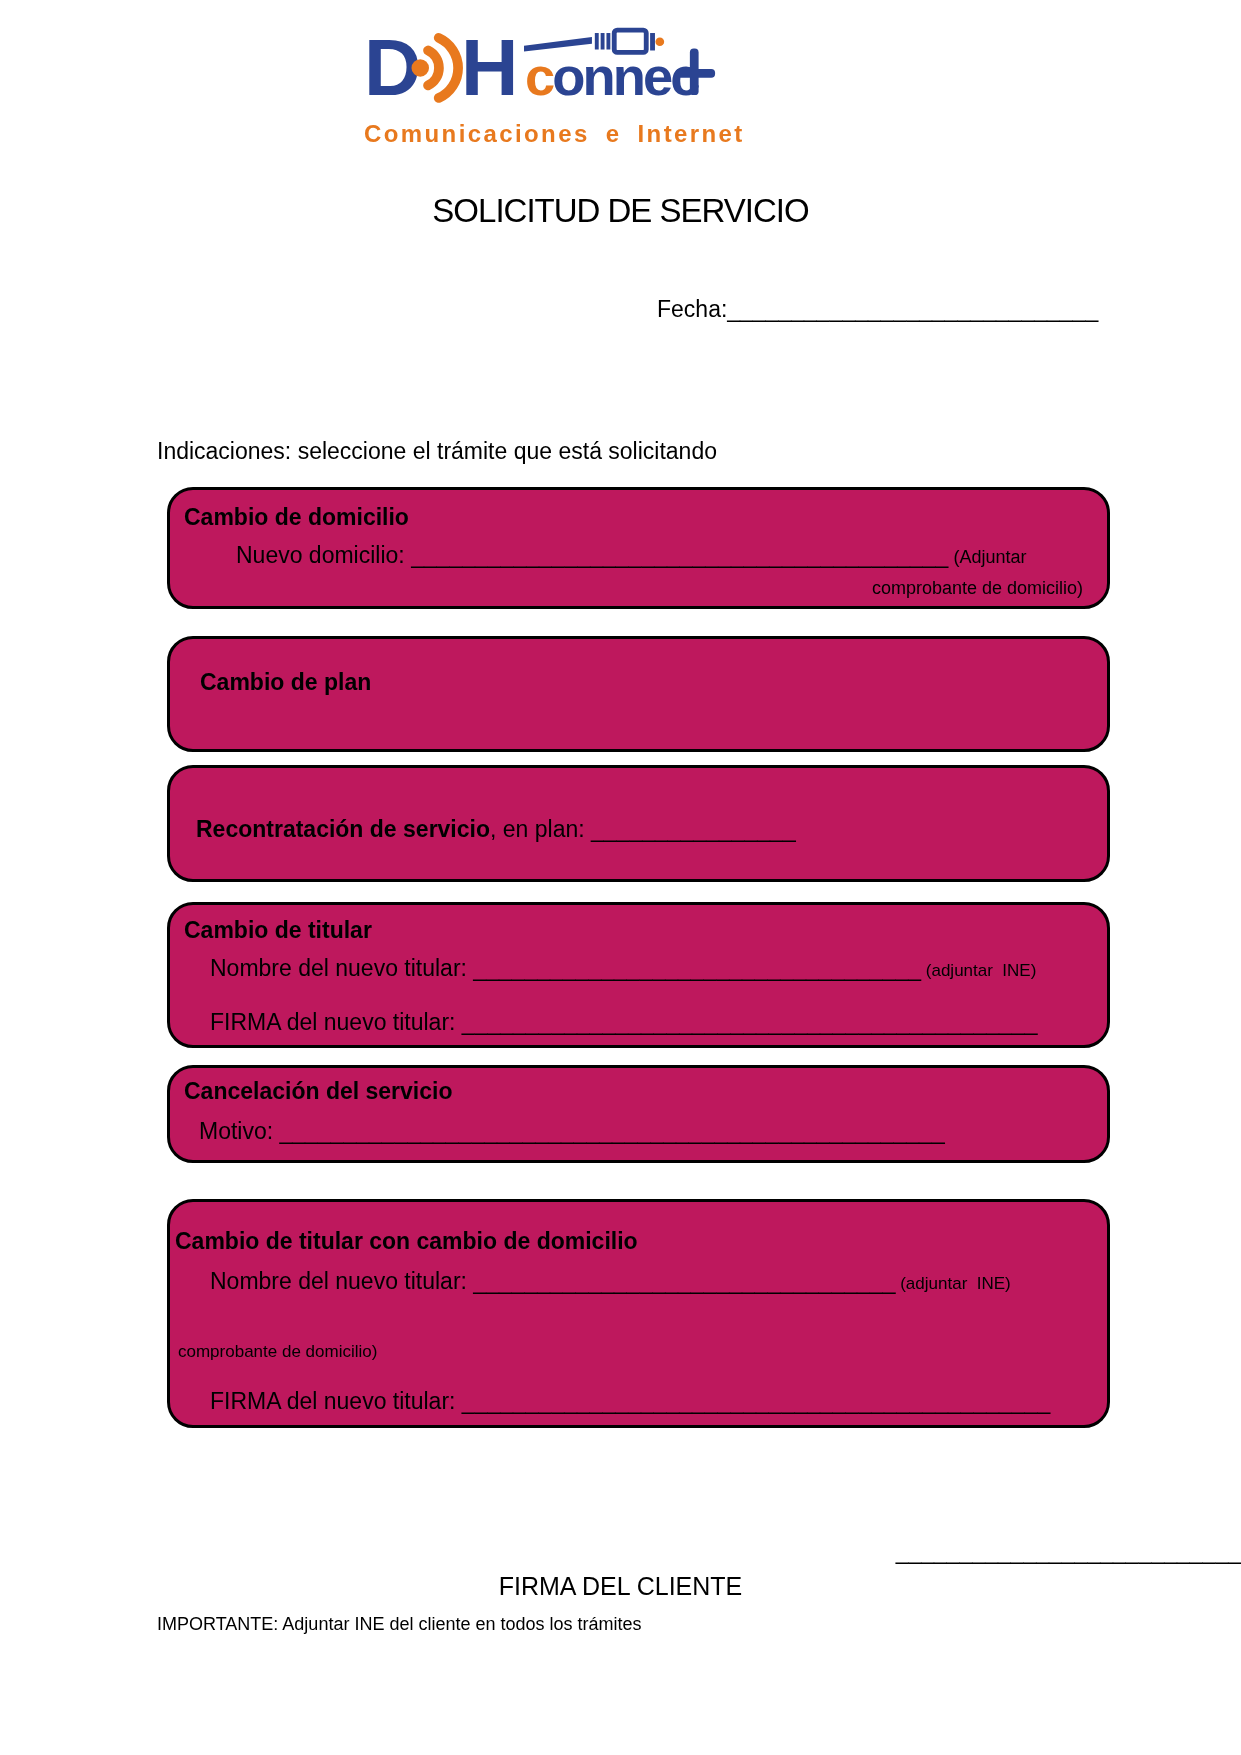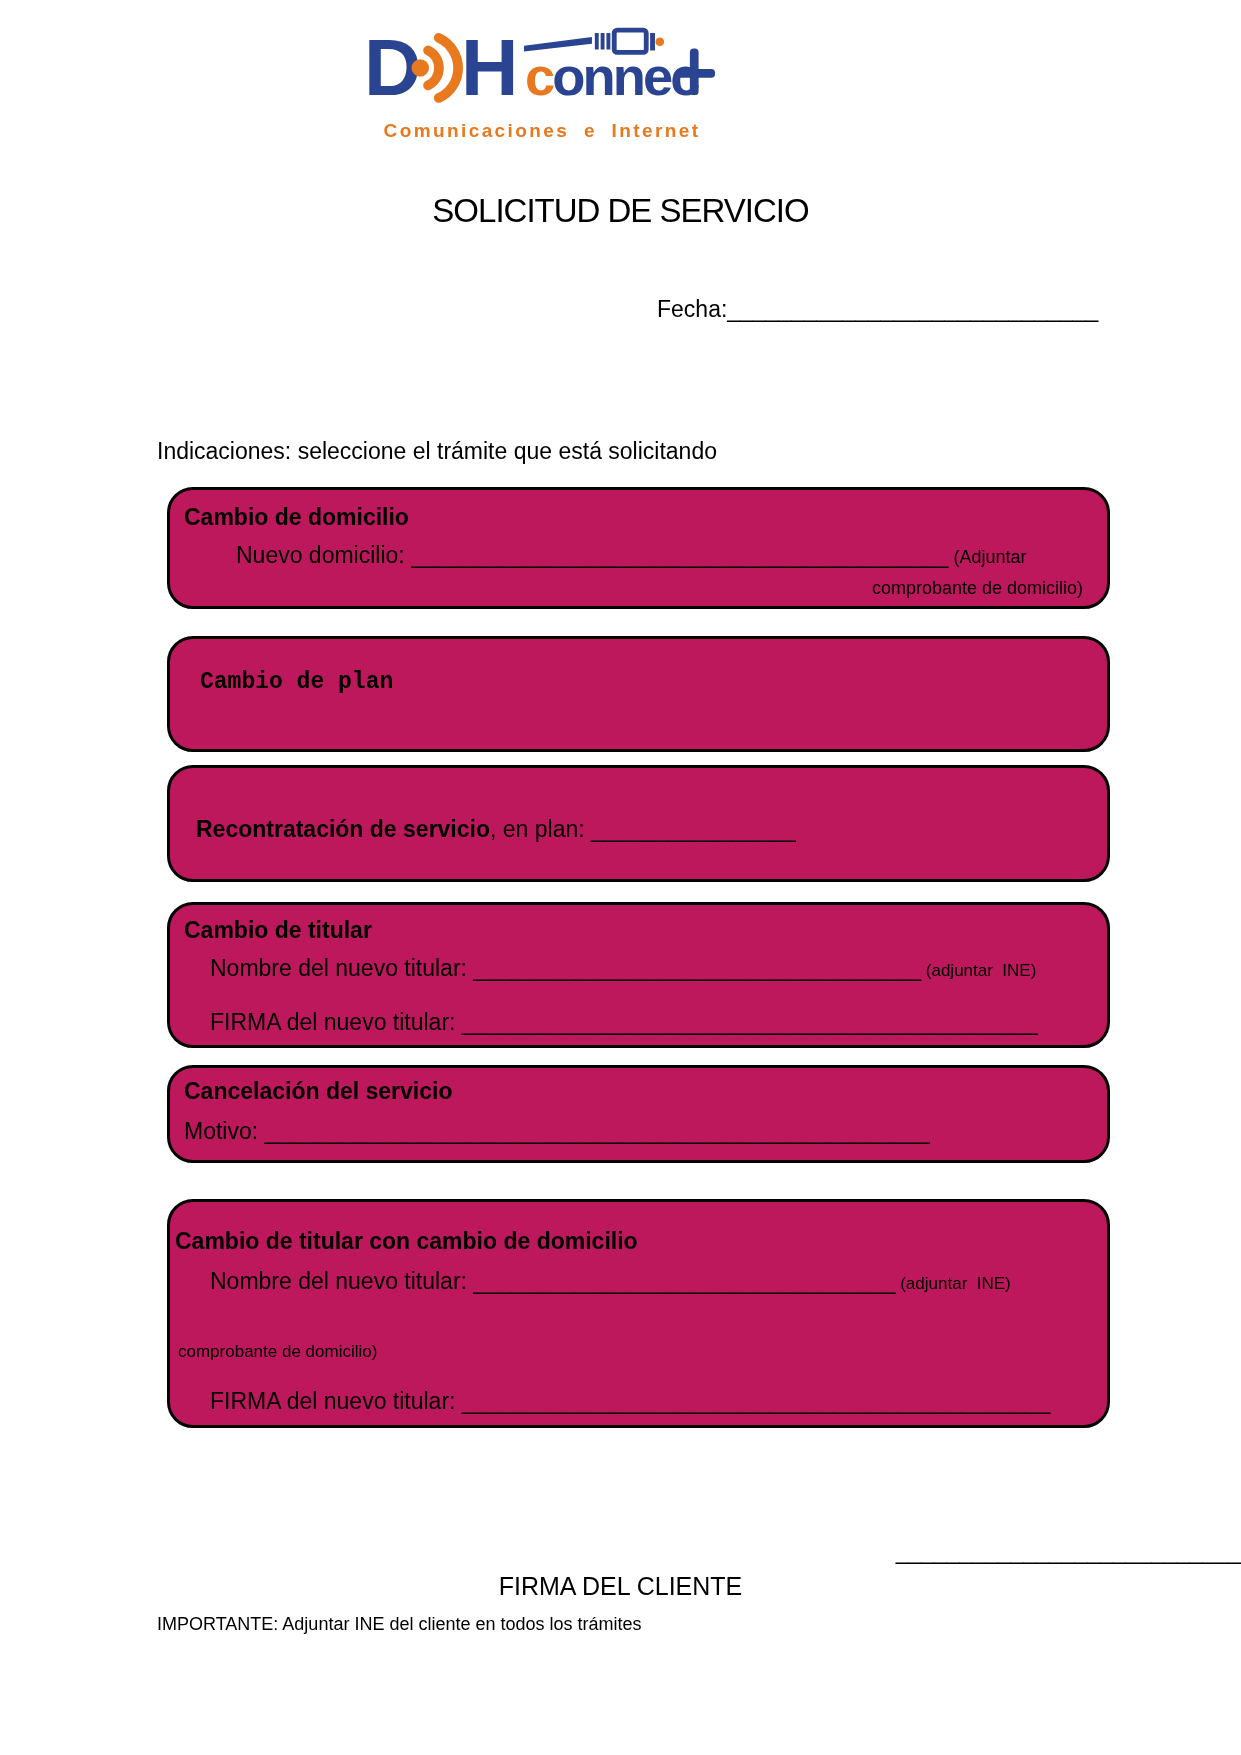--- a/index.html
+++ b/index.html
@@ -15,21 +15,21 @@
     overflow: hidden;
   }
   .abs { position: absolute; }
   .pre { white-space: pre; }
 
   
   .logo-wrap { top: 18px; left: 364px; width: 356px; text-align: center; }
   .logo-svg { display: block; width: 354px; height: 96px; }
   .tagline {
     margin-top: 6px;
-    font-size: 19px;
+    font-size: 24px;
     font-weight: bold;
     color: #e8791e;
     letter-spacing: 2.4px;
     word-spacing: 7px;
     white-space: nowrap;
   }
 
   
   .doc-title {
     top: 192px; left: 0; width: 100%;
@@ -50,21 +50,21 @@
 
   .box {
     position: absolute;
     left: 167px;
     width: 943px;
     border: 3px solid #000000;
     border-radius: 26px;
     background: #be185d;
   }
   .box1 { top: 487px; height: 122px; }
-  .box2 { top: 636px; height: 116px; font-family: Liberation Mono, monospace; }
+  .box2 { top: 636px; height: 116px; }
   .box3 { top: 765px; height: 117px; }
   .box4 { top: 902px; height: 146px; }
   .box5 { top: 1065px; height: 98px; }
   .box6 { top: 1199px; height: 229px; }
 
   .footer-line { top: 1538px; left: 0; width: 100%; text-align: right; font-size: 23px; }
   .footer-firma { top: 1572px; left: 0; width: 100%; text-align: center; font-size: 25px; }
   .footer-importante { top: 1614px; left: 157px; font-size: 18px; }
 </style>
 </head>
@@ -134,21 +134,21 @@
     <div class="abs t23" style="left:40px; top:50px;">
       <span class="pre">Nombre del nuevo titular: </span><span class="pre">___________________________________</span><span class="pre small17"> (adjuntar  INE)</span>
     </div>
     <div class="abs t23" style="left:40px; top:104px;">
       <span class="pre">FIRMA del nuevo titular: </span><span class="pre">_____________________________________________</span>
     </div>
   </div>
 
   <div class="box box5">
     <div class="abs bold t23" style="left:14px; top:10px;">Cancelación del servicio</div>
-    <div class="abs t23" style="left:14px; top:50px;">
+    <div class="abs t23" style="left:29px; top:50px;">
       <span class="pre">Motivo: </span><span class="pre">____________________________________________________</span>
     </div>
   </div>
 
   <div class="box box6">
     <div class="abs bold t23" style="left:5px; top:26px;">Cambio de titular con cambio de domicilio</div>
     <div class="abs t23" style="left:40px; top:66px;">
       <span class="pre">Nombre del nuevo titular: </span><span class="pre">_________________________________</span><span class="pre small17"> (adjuntar  INE)</span>
     </div>
     <div class="abs small17" style="left:8px; top:140px;">comprobante de domicilio)</div>

